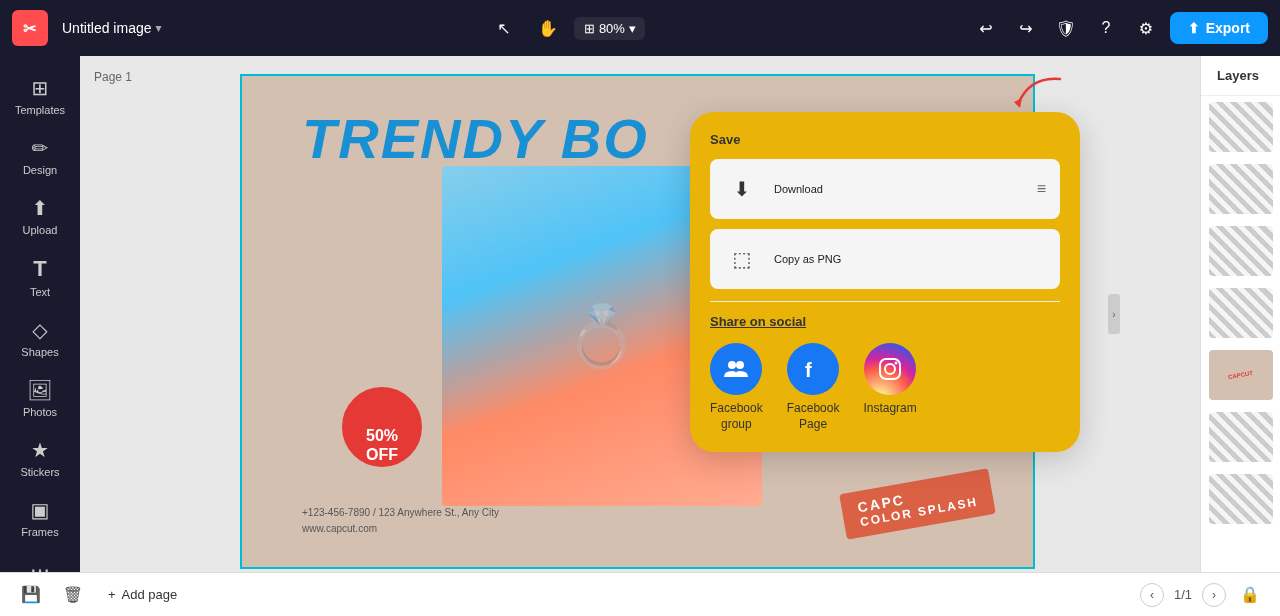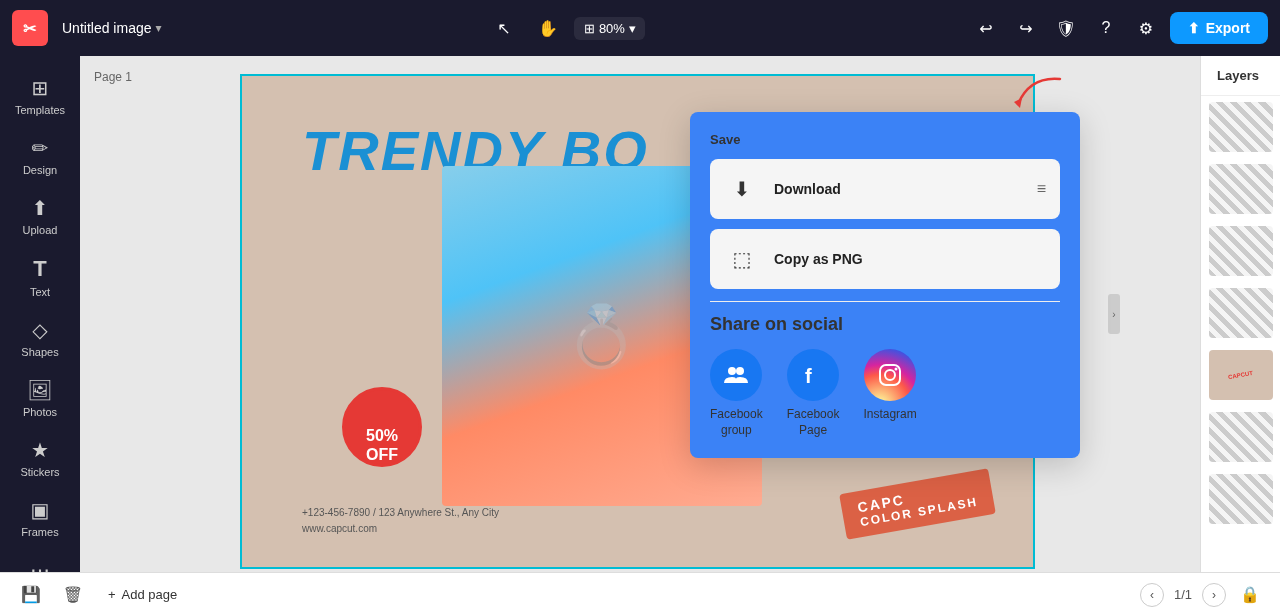--- a/index.html
+++ b/index.html
@@ -136,21 +136,21 @@
     }
     .canvas-content {
       width: 795px; height: 495px;
       background: #d4c0b0;
       border: 2px solid #00bcd4;
       position: relative;
       overflow: hidden;
     }
     .canvas-title {
       position: absolute;
-      top: 42px; left: 60px;
+      top: 30px; left: 60px;
       font-size: 56px;
       font-weight: 900;
       color: #1a90d4;
       letter-spacing: 2px;
       font-style: italic;
     }
     .canvas-image {
       position: absolute;
       top: 90px; left: 200px;
       width: 320px; height: 340px;
@@ -226,22 +226,22 @@
       overflow: hidden;
     }
     .layer-thumb-capcut .mini-text {
       font-size: 6px; font-weight: 900; color: #e53935;
       transform: rotate(-10deg);
     }
     .dropdown-panel {
       position: absolute;
       top: 56px; right: 120px;
       width: 390px;
-      background: #3b82f6;
-      border-radius: 8px;
+      background: #eab308;
+      border-radius: 24px;
       box-shadow: 0 8px 32px rgba(0,0,0,0.18);
       padding: 20px;
       z-index: 300;
     }
     .dropdown-section-label {
       font-size: 13px; font-weight: 600; color: #333;
       margin-bottom: 12px;
     }
     .dropdown-option {
       display: flex; align-items: center;
@@ -252,32 +252,33 @@
       margin-bottom: 10px;
       gap: 14px;
       transition: background 0.15s;
     }
     .dropdown-option .opt-icon {
       width: 36px; height: 36px;
       display: flex; align-items: center; justify-content: center;
       font-size: 20px; color: #333;
     }
     .dropdown-option .opt-label {
-      font-size: 14px; font-weight: 700; color: #222;
+      font-size: 11px; font-weight: 400; color: #222;
       flex: 1;
     }
     .dropdown-option .opt-settings {
       color: #666; font-size: 16px;
     }
     .dropdown-divider {
       height: 1px; background: #eee; margin: 12px 0;
     }
     .share-section-label {
-      font-size: 18px; font-weight: 600; color: #333;
+      font-size: 13px; font-weight: 600; color: #333;
       margin-bottom: 14px;
+      text-decoration: underline;
     }
     .share-icons-row {
       display: flex; gap: 24px; justify-content: flex-start;
     }
     .share-item {
       display: flex; flex-direction: column; align-items: center; gap: 6px;
       cursor: pointer;
     }
     .share-circle {
       width: 52px; height: 52px;

